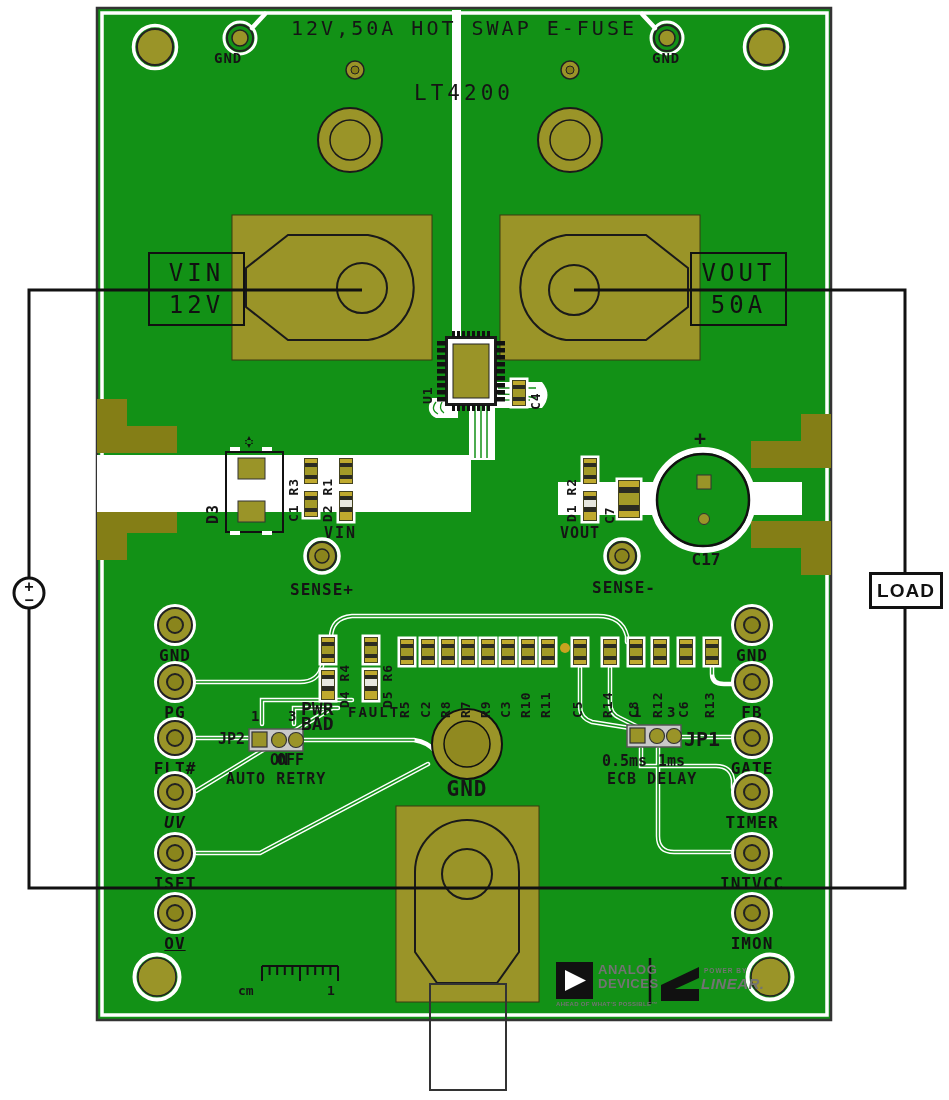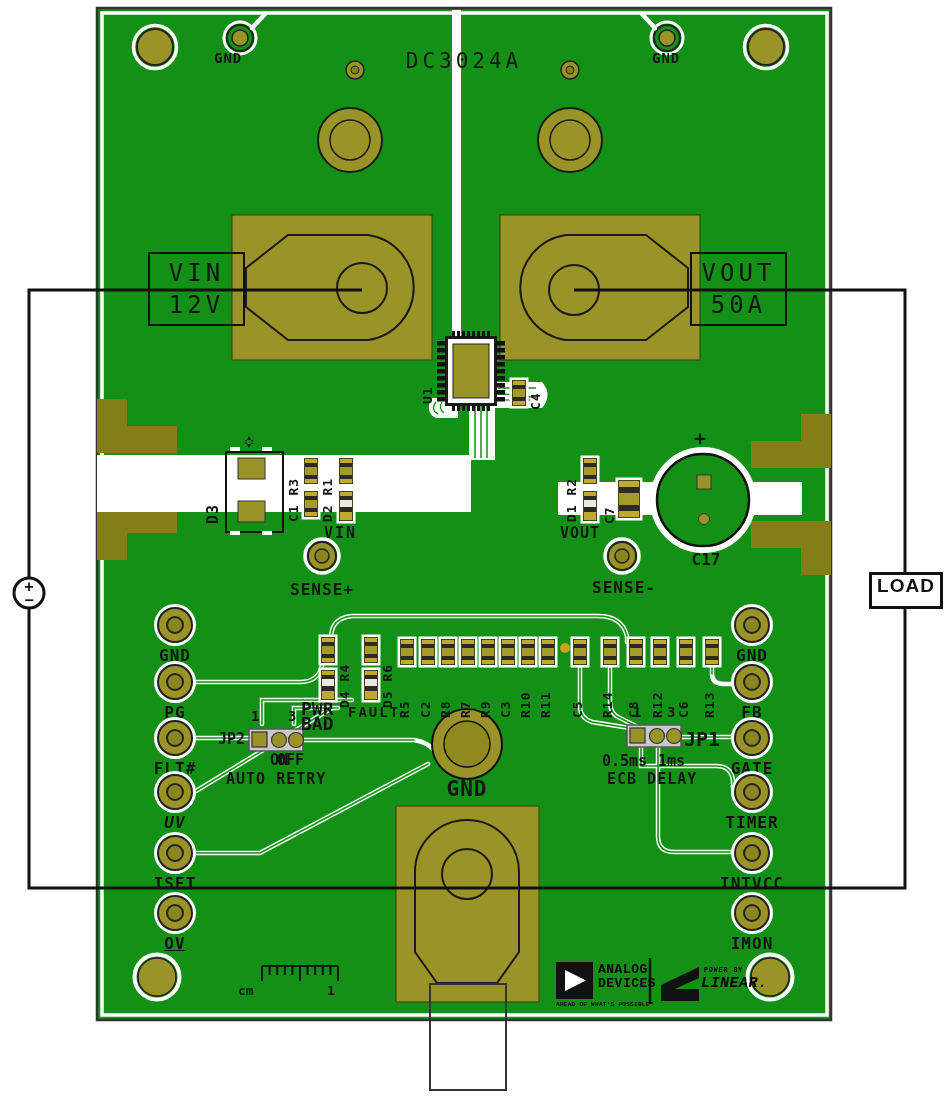--- a/index.html
+++ b/index.html
@@ -17,23 +17,23 @@
             letter-spacing:1px;color:#111;}
   .smd{position:absolute;box-sizing:border-box;width:14px;height:26px;border:1px solid #44431f;
        box-shadow:0 0 0 2.5px #fff;
        background:linear-gradient(to bottom,#bfa92e 0 18%,#2b2b22 18% 32%,#a39a28 32% 68%,#2b2b22 68% 82%,#bfa92e 82% 100%);}
   .smd.d{height:30px;
        background:linear-gradient(to bottom,#bfa92e 0 15%,#2b2b22 15% 30%,#e8e8e0 30% 55%,#2b2b22 55% 72%,#bfa92e 72% 100%);}
   .smd.wide{width:22px;height:38px;}
   .box2{position:absolute;box-sizing:border-box;border:2px solid #111;display:flex;flex-direction:column;
         align-items:center;justify-content:center;gap:4px;font:400 24px "DejaVu Sans Mono",monospace;letter-spacing:4px;color:#111;}
   .loadbox{position:absolute;left:869px;top:572px;width:74px;height:37px;background:#fff;border:3px solid #111;
-           box-sizing:border-box;display:flex;justify-content:center;
+           box-sizing:border-box;display:flex;align-items:center;justify-content:center;
            font:bold 19px "Liberation Sans",sans-serif;letter-spacing:1px;color:#111;}
-  .adi-txt{font-family:Liberation Mono, monospace;font-weight:bold;color:#000000;}
+  .adi-txt{font-family:Liberation Sans, sans-serif;font-weight:bold;color:#737373;}
 </style>
 </head>
 <body>
 
 <div id="stage">
 
 <svg width="949" height="1100" viewBox="0 0 949 1100">
 
   <rect x="97" y="8" width="734" height="1012" fill="#129116" stroke="#333" stroke-width="2.5"></rect>
   <rect x="102" y="13" width="725" height="1002" fill="none" stroke="#fff" stroke-width="3.5"></rect>
@@ -259,21 +259,22 @@
   </g>
   <g>
     <circle cx="29" cy="593" r="15" fill="#fff" stroke="#111" stroke-width="3"></circle>
     <text x="29" y="592" text-anchor="middle" font-family="DejaVu Sans Mono, monospace" font-size="15" font-weight="bold" fill="#111">+</text>
     <text x="29" y="605" text-anchor="middle" font-family="DejaVu Sans Mono, monospace" font-size="15" font-weight="bold" fill="#111">−</text>
   </g>
 
   <rect x="430" y="984" width="76" height="106" fill="none" stroke="#333" stroke-width="2"></rect>
 </svg>
 
-<div class="lab ctr" style="left:97px;top:49px;width:734px;font-size:21px;letter-spacing:4px;font-weight:400;">DC3024A</div>
+<div class="lab ctr" style="left:97px;top:16px;width:734px;font-size:20px;letter-spacing:3px;font-weight:400;">12V,50A HOT SWAP E-FUSE</div>
+<div class="lab ctr" style="left:97px;top:81px;width:734px;font-size:21px;letter-spacing:4px;font-weight:400;">LT4200</div>
 
 <div class="lab" style="left:214px;top:50px;font-size:14px;letter-spacing:1px;">GND</div>
 <div class="lab" style="left:652px;top:50px;font-size:14px;letter-spacing:1px;">GND</div>
 
 <div class="box2" style="left:148px;top:252px;width:97px;height:74px;">
   <span>VIN</span>
   <span>12V</span>
 </div>
 <div class="box2" style="left:690px;top:252px;width:97px;height:74px;">
   <span>VOUT</span>

